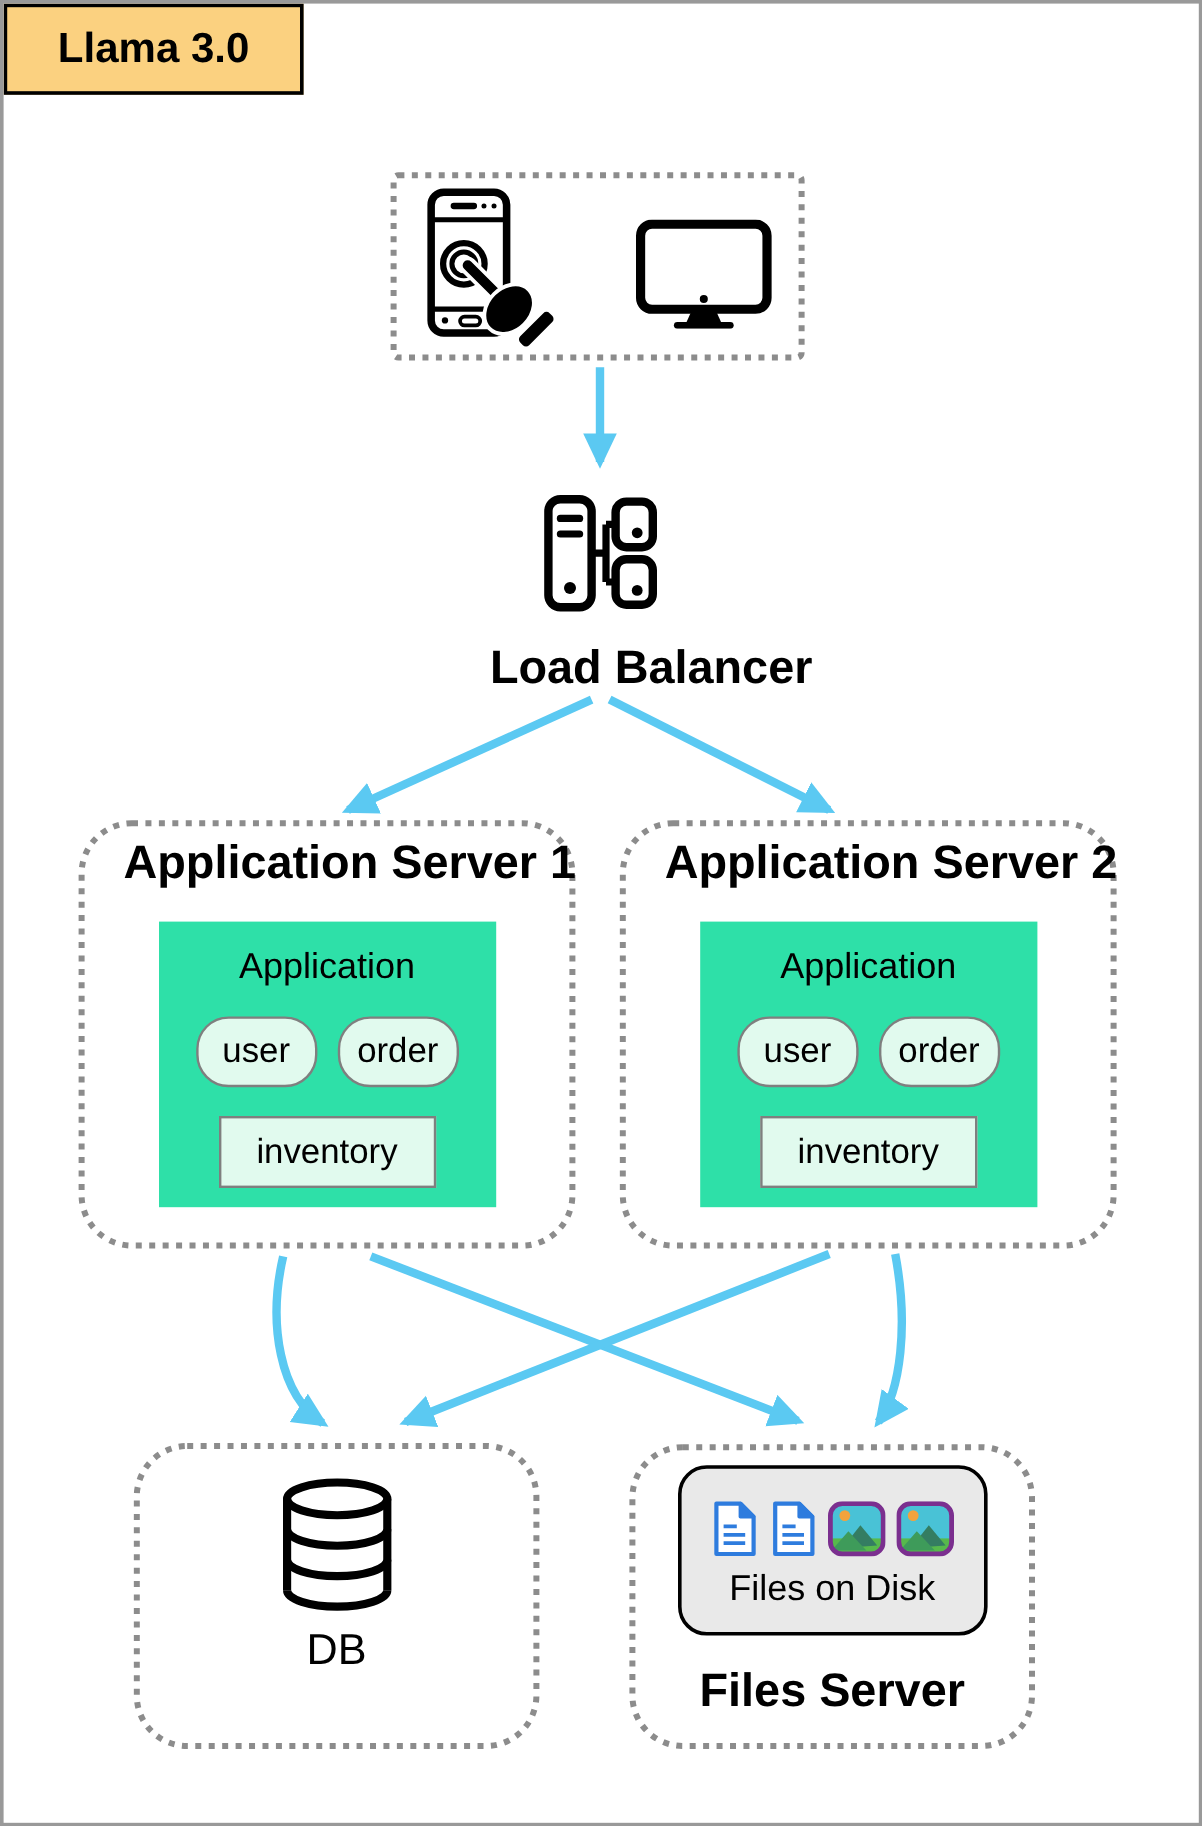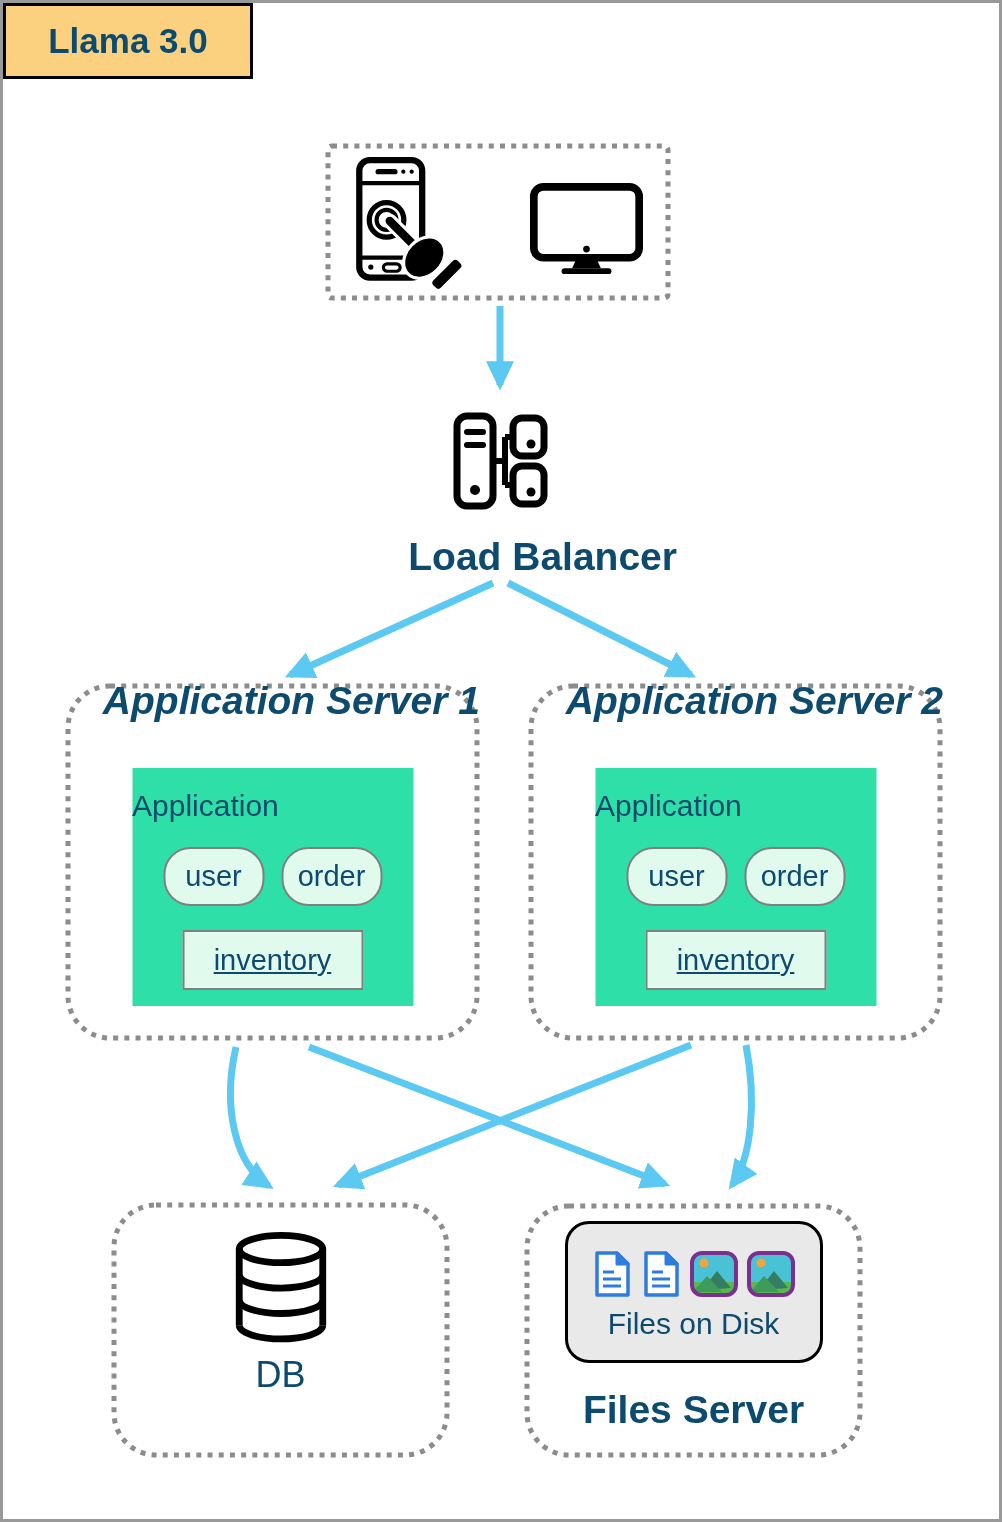--- a/index.html
+++ b/index.html
@@ -1,19 +1,19 @@
 <!DOCTYPE html>
 <html style="--badge-bg: #FBD180; --badge-border: #000000; --frame-border: #999999; --arrow: #5BC9F2; --app-bg: #2EE0A8; --module-bg: #E1FAEE; --module-border: #7F7F7F; --dotted-border: #8C8C8C; --files-box-bg: #E9E9E9; --files-box-border: #000000; --doc-icon-blue: #2E7CDE; --image-icon-purple: #7B2F8F;"><head>
 <meta charset="utf-8">
 <style>
   html,body{margin:0;padding:0;background:#fff;}
   .canvas{
     position:relative;width:1002px;height:1522px;box-sizing:border-box;
     border:3px solid var(--frame-border,#999);background:#fff;overflow:hidden;
-    font-family:"Liberation Sans","DejaVu Sans",sans-serif;color:#0c4a6e;
+    font-family:"Liberation Sans","DejaVu Sans",sans-serif;color:#000000;
   }
   
   .badge{
     position:absolute;left:0;top:0;width:250px;height:76px;box-sizing:border-box;
     background:var(--badge-bg,#FBD180);border:3px solid var(--badge-border,#000);
     display:flex;align-items:center;justify-content:center;
     font-size:35px;font-weight:bold;z-index:6;
   }
   .dotted-frame{position:absolute;left:0;top:0;}
   .dotted-frame rect{fill:none;stroke:var(--dotted-border,#8C8C8C);stroke-width:5;stroke-dasharray:5 6.2;}
@@ -21,29 +21,29 @@
   .clients{position:absolute;left:322px;top:140px;width:346px;height:158px;}
   .phone{position:absolute;left:30px;top:14px;overflow:visible;}
   .desktop{position:absolute;left:204px;top:40px;}
   
   .lb-icon{position:absolute;left:447px;top:408px;}
   .lb-label{position:absolute;left:322px;top:536px;width:352px;}
   .node-title{font-weight:bold;font-size:39px;text-align:right;line-height:36px;}
   
   .appsrv{position:absolute;width:415px;height:358px;}
   #as1{left:62px;top:680px;}
-  #as2{left:525px;top:680px;}
-  .appsrv .node-title{position:relative;font-style:italic;}
+  #as2{left:513px;top:680px;}
+  .appsrv .node-title{position:relative;margin-top:19px;}
   .appbox{
     position:absolute;left:50%;transform:translateX(-50%);top:85px;width:281px;height:238px;
     background:var(--app-bg,#2EE0A8);
   }
-  .applabel{font-size:30px;text-align:left;padding-top:21px;line-height:34px;}
+  .applabel{font-size:30px;text-align:center;padding-top:21px;line-height:34px;}
   .chiprow{display:flex;justify-content:center;align-items:center;gap:17px;margin-top:24px;}
-  .chiprow.second{text-decoration:underline;}
+  .chiprow.second{}
   .chip{
     background:var(--module-bg,#E1FAEE);border:2px solid var(--module-border,#7F7F7F);
     box-sizing:border-box;font-size:29px;display:flex;align-items:center;justify-content:center;
   }
   .chip.sm{width:101px;height:59px;border-radius:27px;}
   .chip.lg{width:181px;height:60px;}
   
   .dbbox{position:absolute;left:108px;top:1199px;width:339px;height:256px;display:flex;flex-direction:column;align-items:center;}
   .db-icon{margin-top:28px;}
   .db-sub{font-size:36px;line-height:34px;margin-top:10px;}

